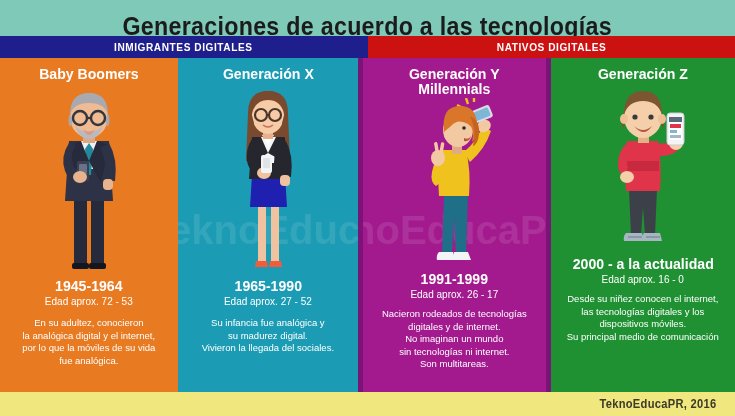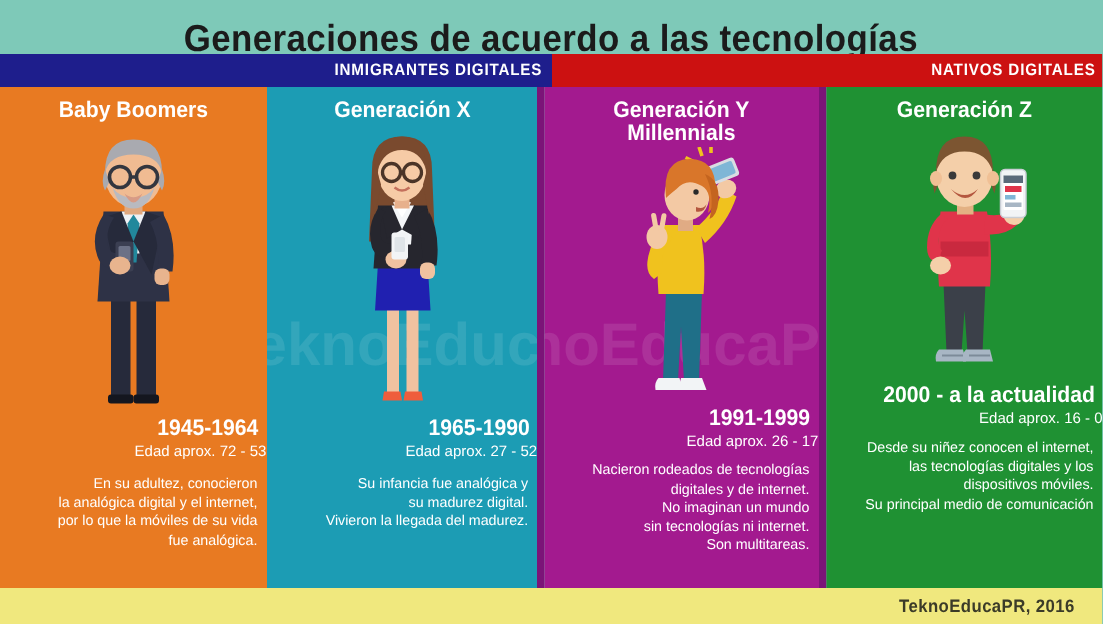--- a/index.html
+++ b/index.html
@@ -16,21 +16,21 @@
     background:#7ec9b8;display:flex;align-items:center;justify-content:center;
   }
   .header-title{
     font-family:"Liberation Sans Narrow","Liberation Sans",sans-serif;
     font-weight:bold;font-size:25px;letter-spacing:.3px;
     color:#1b1b1b;transform:scaleX(.93);white-space:nowrap;
   }
 
   
   .bands{position:absolute;left:0;top:36px;width:735px;height:22px;display:flex;}
-  .band{flex:1;display:flex;align-items:center;justify-content:flex-end;}
+  .band{flex:1;display:flex;align-items:center;justify-content:center;}
   .band-label{
     font-family:"Liberation Sans Narrow","Liberation Sans",sans-serif;
     font-weight:bold;font-size:11px;letter-spacing:.6px;color:#ffffff;
     transform:scaleX(.92);white-space:nowrap;
   }
 
   
   .columns{position:absolute;left:0;top:58px;width:735px;height:334px;display:flex;}
   .col{position:relative;overflow:hidden;display:flex;flex-direction:column;align-items:center;}
   .col.c1{width:180px;background:#e87a22;}
@@ -47,21 +47,21 @@
   }
   .col-title .sub{display:block;}
   .wm-shift{position:absolute;top:150px;font-family:"Liberation Sans",sans-serif;
     font-weight:bold;font-size:40px;color:rgba(255,255,255,.10);white-space:nowrap;z-index:1;}
 
   
   .figure{position:relative;z-index:3;width:100%;height:192px;margin-top:2px;}
   .figure svg{position:absolute;left:50%;transform:translateX(-50%);top:0;}
 
   
-  .txt{position:relative;z-index:4;width:100%;text-align:right;margin-top:2px;}
+  .txt{position:relative;z-index:4;width:100%;text-align:center;margin-top:2px;}
   .years{
     font-family:"Liberation Sans Narrow","Liberation Sans",sans-serif;
     font-weight:bold;font-size:15px;color:#ffffff;transform:scaleX(.94);
     line-height:17px;
   }
   .age{font-size:10px;color:#ffffff;line-height:13px;margin-top:1px;}
   .desc{font-size:9.5px;color:#ffffff;line-height:12.6px;margin-top:9px;padding:0 6px;}
   .desc div{white-space:nowrap;}
 
   
@@ -196,21 +196,21 @@
           <line x1="59" y1="32" x2="61" y2="32" stroke="#4b3528" stroke-width="2.2"></line>
           <path d="M55 42 q5 4 10 0" stroke="#c4705c" stroke-width="1.6" fill="none"></path>
         </svg>
       </div>
       <div class="txt">
         <div class="years">1965-1990</div>
         <div class="age">Edad aprox. 27 - 52</div>
         <div class="desc">
           <div>Su infancia fue analógica y</div>
           <div>su madurez digital.</div>
-          <div>Vivieron la llegada del madurez.</div>
+          <div>Vivieron la llegada del sociales.</div>
         </div>
       </div>
     </div>
 
     <div class="divider"></div>
 
     <div class="col c3">
       <div class="wm-shift" style="left:-78px;">TeknoEducaPR</div>
       <div class="col-title">
         <span>Generación Y</span>

